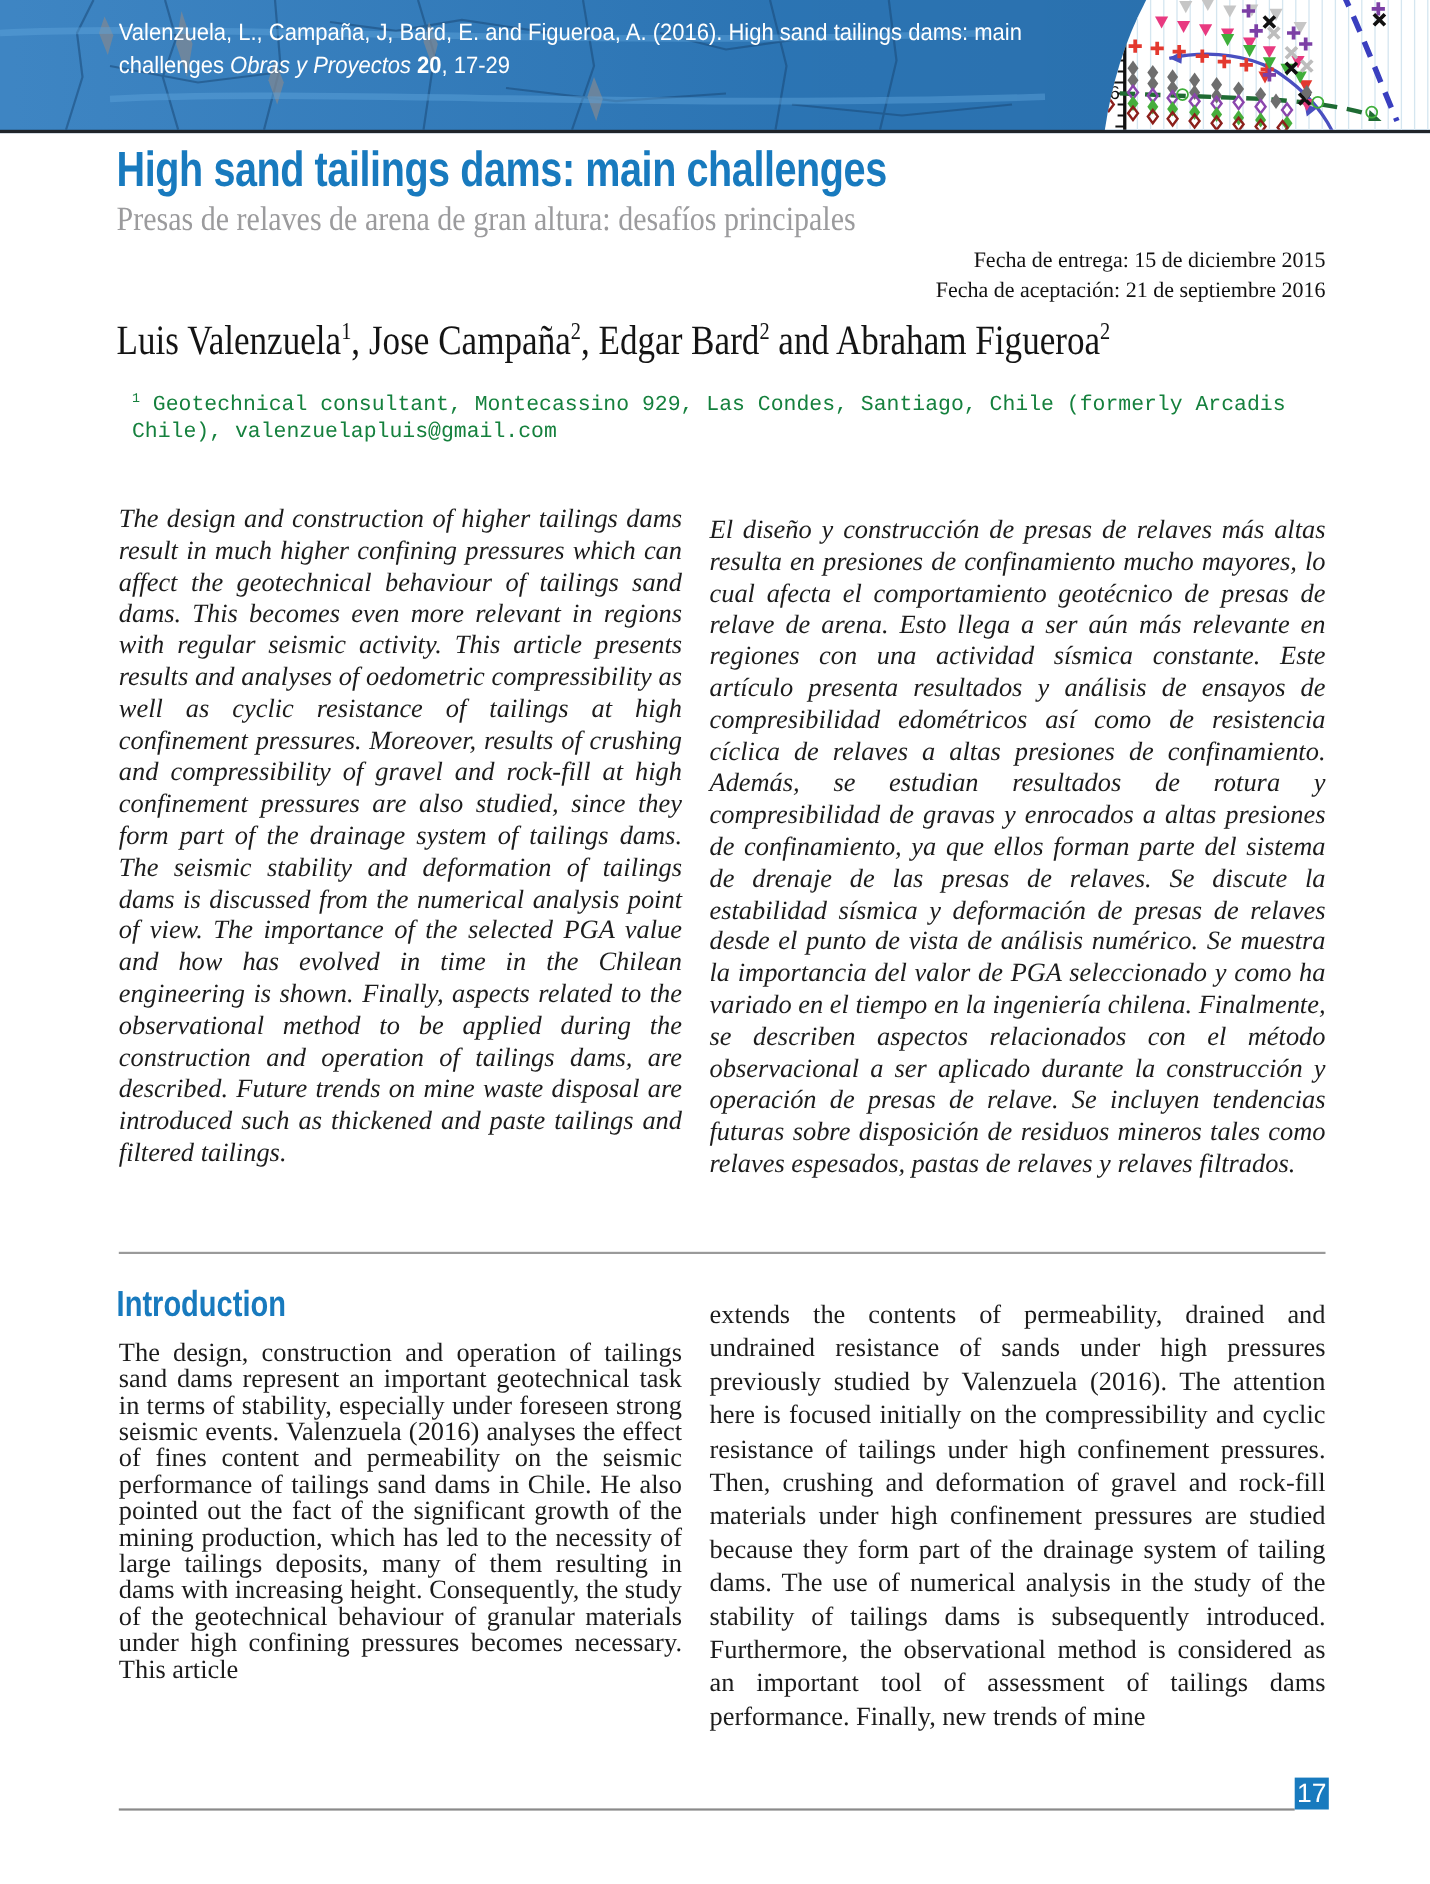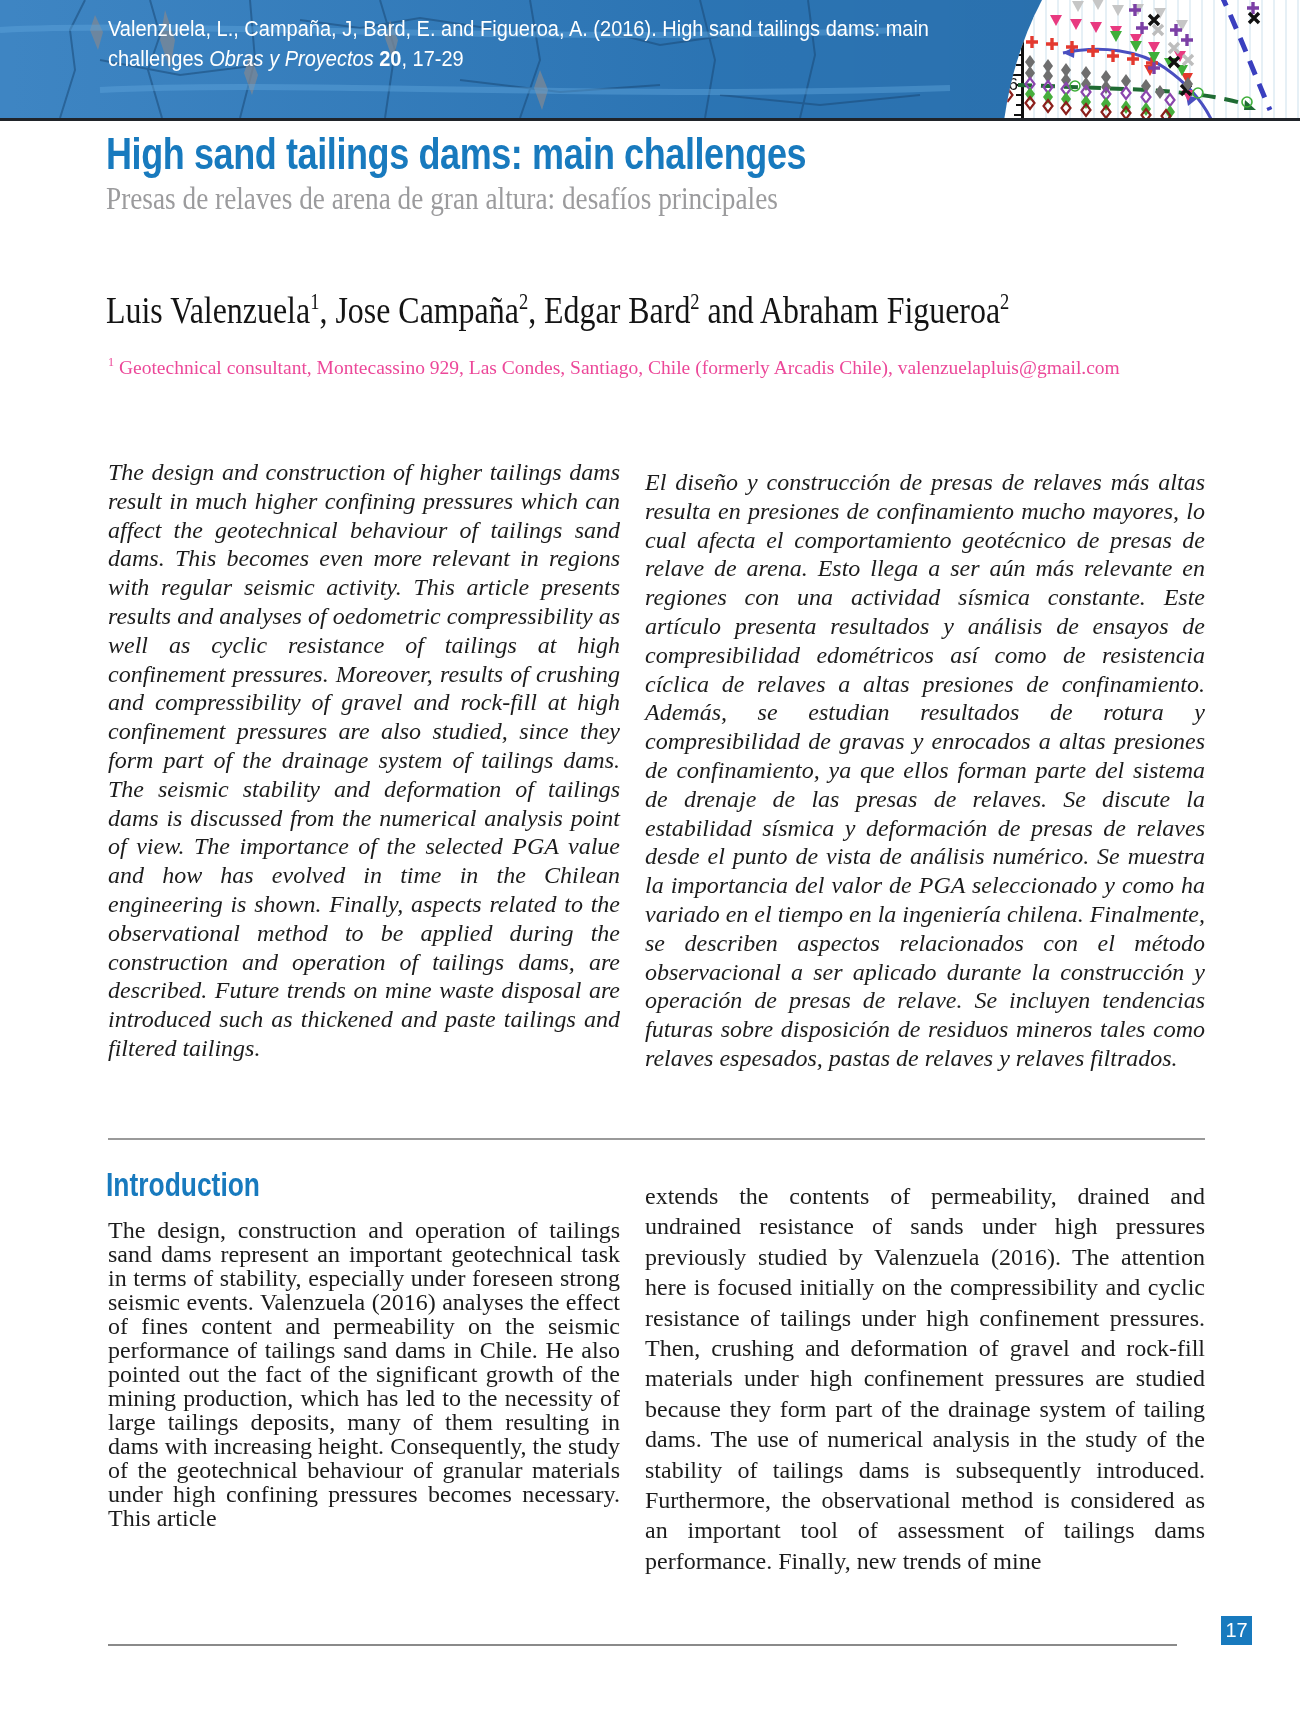--- a/index.html
+++ b/index.html
@@ -20,43 +20,43 @@
   .title{position:absolute;left:106px;top:128px;color:#187ABE;
          font-family:"Liberation Sans", sans-serif;font-weight:700;font-size:45px;
          letter-spacing:-.5px;transform:scaleX(.8);transform-origin:0 0;white-space:nowrap;}
   .subtitle{position:absolute;left:106px;top:181px;color:#9B9B9D;
          font-size:31px;transform:scaleX(.88);transform-origin:0 0;white-space:nowrap;}
   .dates{position:absolute;left:108px;top:224px;width:1097px;text-align:right;
          font-size:20px;line-height:27px;color:#111;}
   .authors{position:absolute;left:106px;top:288px;font-size:38px;color:#141414;
          transform:scaleX(.84);transform-origin:0 0;white-space:nowrap;}
   .authors sup{font-size:58%;}
-  .affil{position:absolute;left:108px;top:350px;width:1100px;
-         font-size:19.5px;line-height:24px;color:#ec4899;}
+  .affil{position:absolute;left:120px;top:350px;width:1100px;
+         font-size:19.5px;line-height:24px;color:#15803d;font-family:Liberation Mono, monospace;}
   .affil sup{font-size:62%;}
 
   
   .col{position:absolute;text-align:justify;font-size:24px;line-height:28.8px;}
   .abs{font-style:italic;}
   .abs-en{left:108px;top:458px;width:512px;}
   .abs-es{left:645px;top:468px;width:560px;}
   .kw{margin-top:14px;}
   .rule{position:absolute;height:2px;background:#9a9a9a;}
   .rule-mid{left:108px;top:1138px;width:1097px;}
   .rule-bot{left:108px;top:1644px;width:1069px;background:#8a8a8a;}
 
   .intro-head{position:absolute;left:106px;top:1166px;color:#187ABE;
          font-family:"Liberation Sans", sans-serif;font-weight:700;font-size:33px;
          transform:scaleX(.8);transform-origin:0 0;white-space:nowrap;}
   .intro1{left:108px;top:1218px;width:512px;line-height:24px;}
   .intro2{left:645px;top:1181px;width:560px;line-height:30.4px;}
 
   .page-badge{position:absolute;left:1177px;top:1616px;width:31px;height:29px;
          background:#187ABE;color:#fff;font-family:"Liberation Sans", sans-serif;
-         font-size:20px;display:flex;align-items:center;justify-content:center;margin-left:44px;}
+         font-size:24px;display:flex;align-items:center;justify-content:center;}
 </style>
 </head>
 <body>
 
 <div class="page">
 
   <div class="banner">
     <div class="banner-tint"></div>
 
     <svg width="1000" height="121" style="position:absolute;left:0;top:0;" viewBox="0 0 1000 121">
@@ -222,20 +222,24 @@
 
     <div class="citation">
       <div>Valenzuela, L.,  Campaña, J,  Bard, E. and Figueroa, A. (2016). High sand tailings dams: main</div>
       <div><span>challenges </span><i>Obras y Proyectos</i><b> 20</b><span>,  17-29</span></div>
     </div>
   </div>
 
   <div class="title">High sand tailings dams: main challenges</div>
   <div class="subtitle">Presas de relaves de arena de gran altura: desafíos principales</div>
 
+  <div class="dates">
+    <div>Fecha de entrega: 15 de diciembre 2015</div>
+    <div>Fecha de aceptación: 21 de septiembre 2016</div>
+  </div>
 
   <div class="authors"><span>Luis Valenzuela</span><sup>1</sup><span>, Jose Campaña</span><sup>2</sup><span>, Edgar Bard</span><sup>2</sup><span> and Abraham Figueroa</span><sup>2</sup></div>
 
   <div class="affil">
     <div><sup>1</sup><span> Geotechnical consultant, Montecassino 929, Las Condes, Santiago, Chile (formerly Arcadis Chile), valenzuelapluis@gmail.com</span></div>
   </div>
 
   <div class="col abs abs-en">
     <div>The design and construction of higher tailings dams result in much higher confining pressures which can affect the geotechnical behaviour of tailings sand dams. This becomes even more relevant in regions with regular seismic activity. This article presents results and analyses of oedometric compressibility as well as cyclic resistance of tailings at high confinement pressures. Moreover, results of crushing and compressibility of gravel and rock-fill at high confinement pressures are also studied, since they form part of the drainage system of tailings dams. The seismic stability and deformation of tailings dams is discussed from the numerical analysis point of view. The importance of the selected PGA value and how has evolved in time in the Chilean engineering is shown. Finally, aspects related to the observational method to be applied during the construction and operation of tailings dams, are described. Future trends on mine waste disposal are introduced such as thickened and paste tailings and filtered tailings.</div>
   </div>

